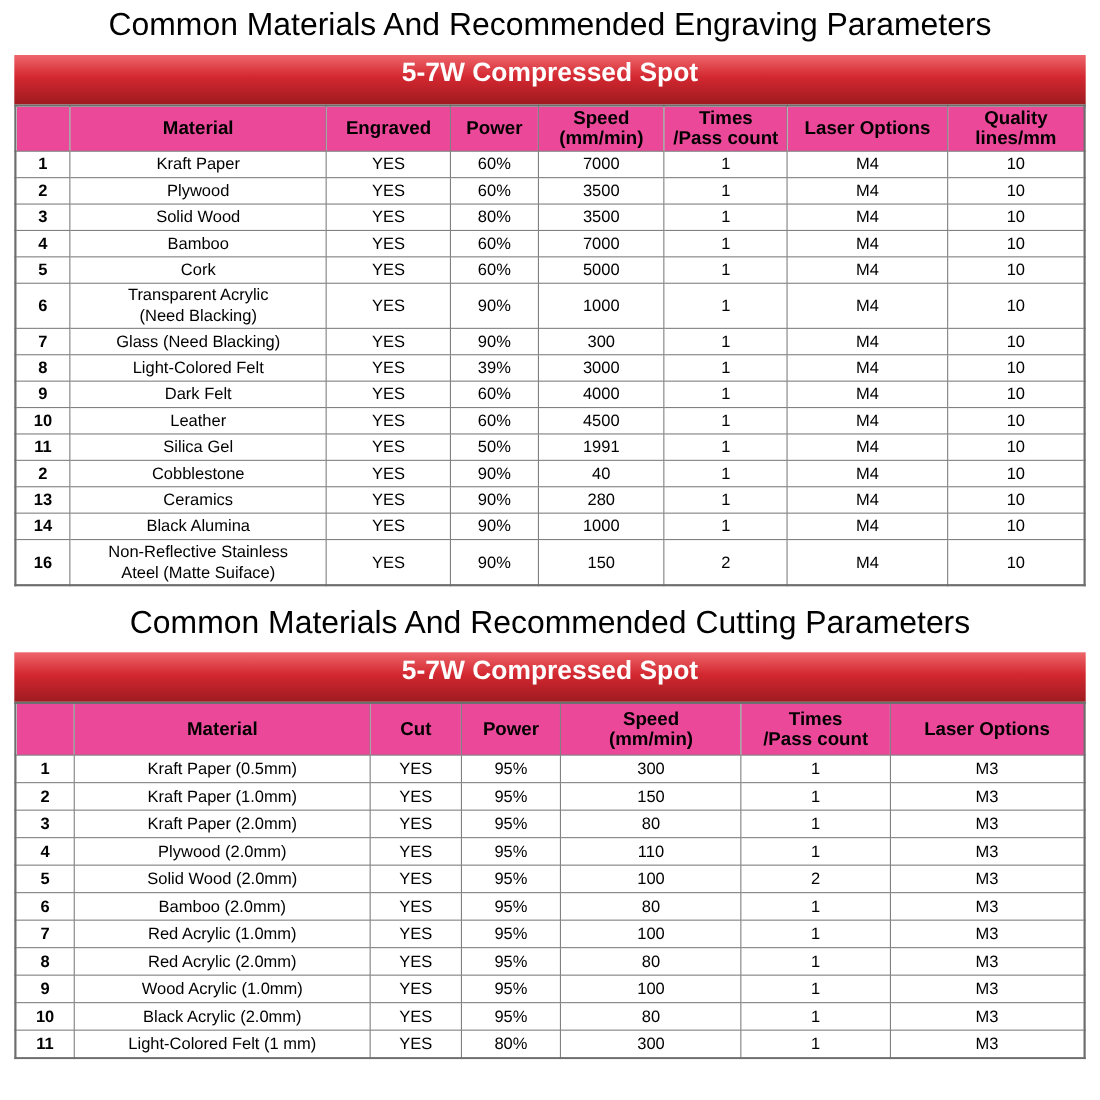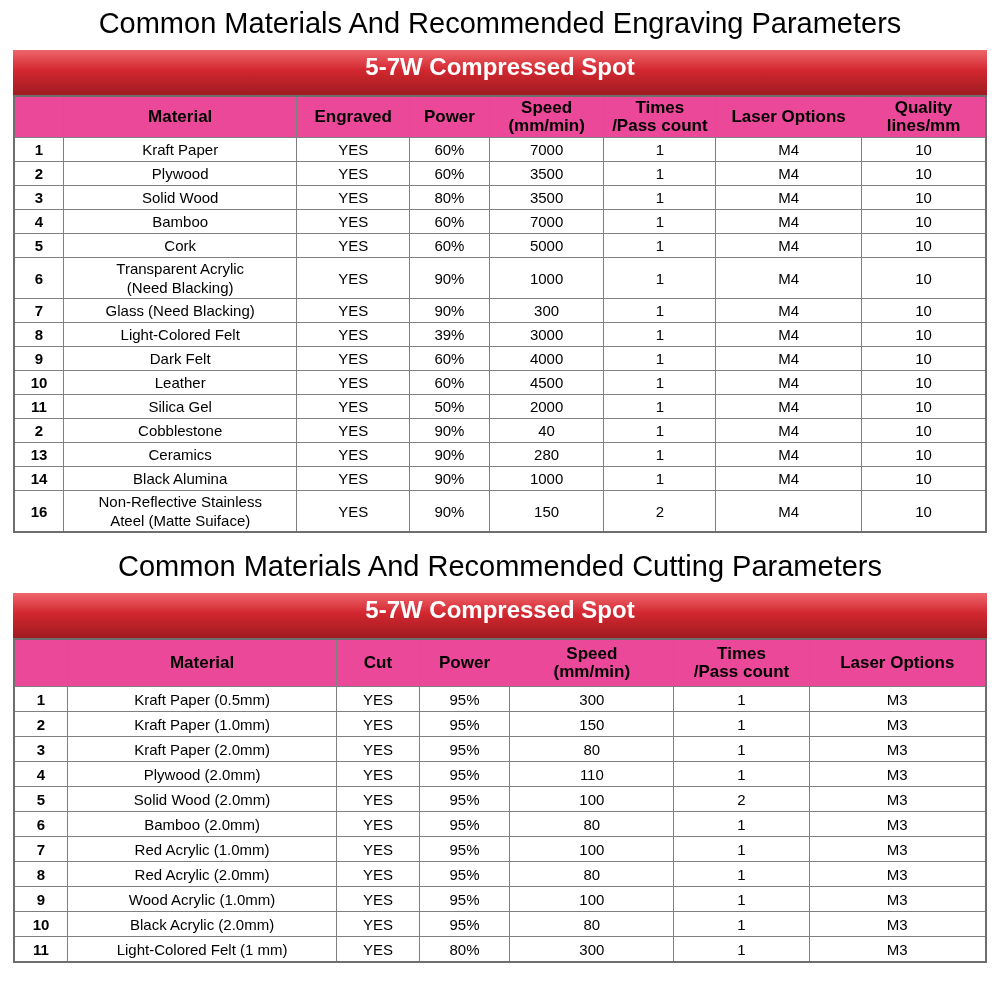--- a/index.html
+++ b/index.html
@@ -210,21 +210,21 @@
             <td>4500</td>
             <td>1</td>
             <td>M4</td>
             <td>10</td>
           </tr>
           <tr>
             <td>11</td>
             <td>Silica Gel</td>
             <td>YES</td>
             <td>50%</td>
-            <td>2000</td>
+            <td>1991</td>
             <td>1</td>
             <td>M4</td>
             <td>10</td>
           </tr>
           <tr>
             <td>2</td>
             <td>Cobblestone</td>
             <td>YES</td>
             <td>90%</td>
             <td>40</td>

